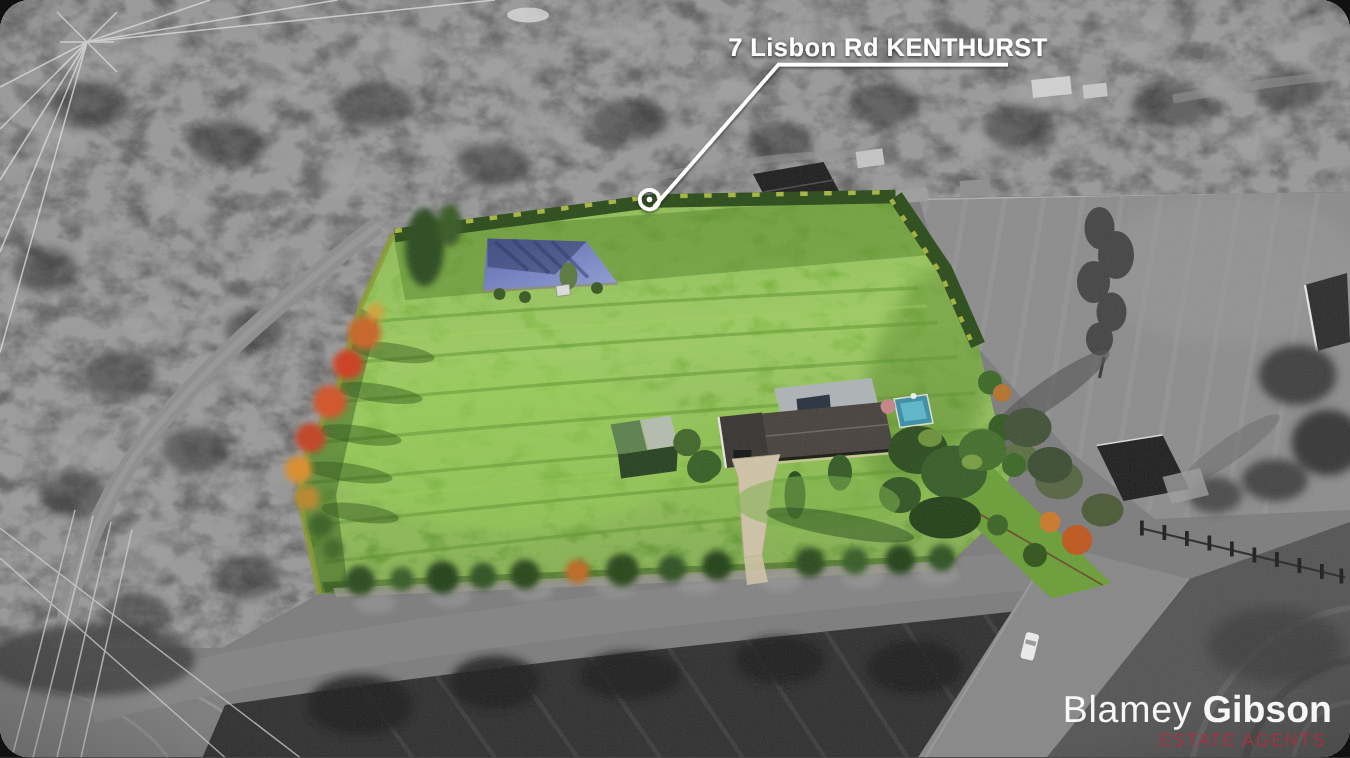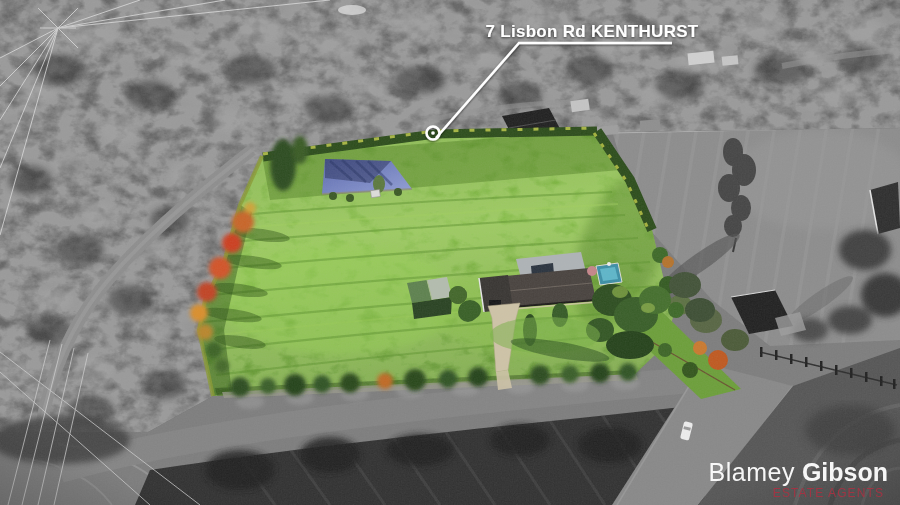--- a/index.html
+++ b/index.html
@@ -1,17 +1,17 @@
 <!DOCTYPE html>
 <html><head>
 <meta charset="utf-8">
 <style>
   html,body{margin:0;padding:0;background:#111;}
   .stage{position:relative;width:900px;height:505px;overflow:hidden;background:#7b7b7b;
-         font-family:"Liberation Sans", sans-serif;}
+         font-family:"Liberation Sans", sans-serif;border-radius:20px;}
   svg{display:block;}
   text{font-family:"Liberation Sans", sans-serif;}
 </style>
 </head>
 <body>
 
 <div class="stage">
 <svg width="900" height="505" viewBox="0 0 900 505">
 <defs>
   <filter id="mottleDark" x="0" y="0" width="100%" height="100%">

